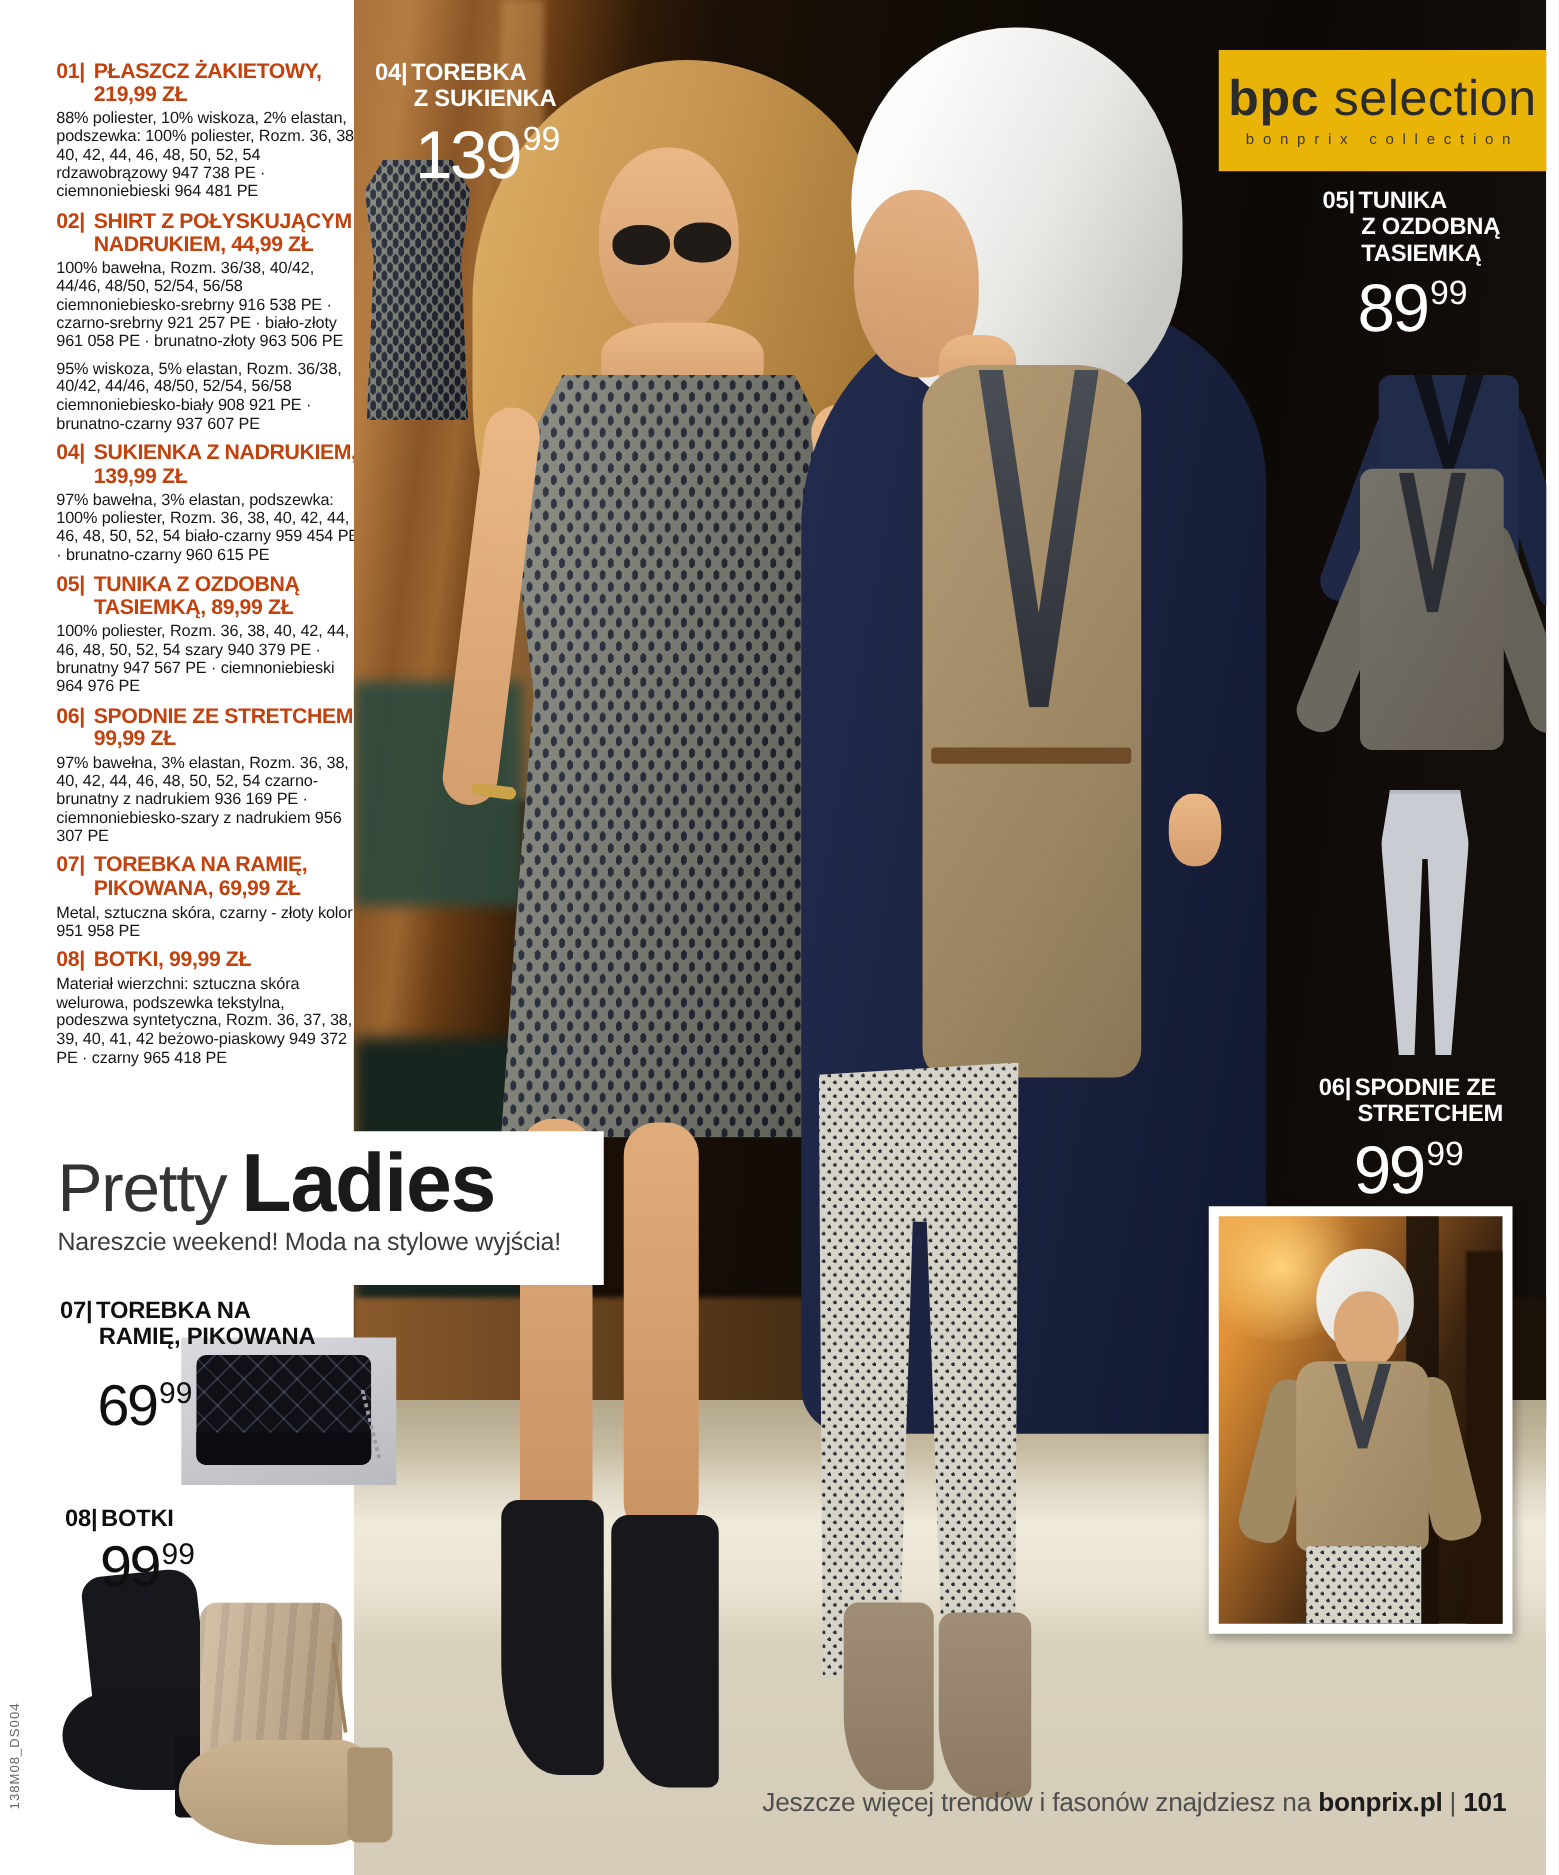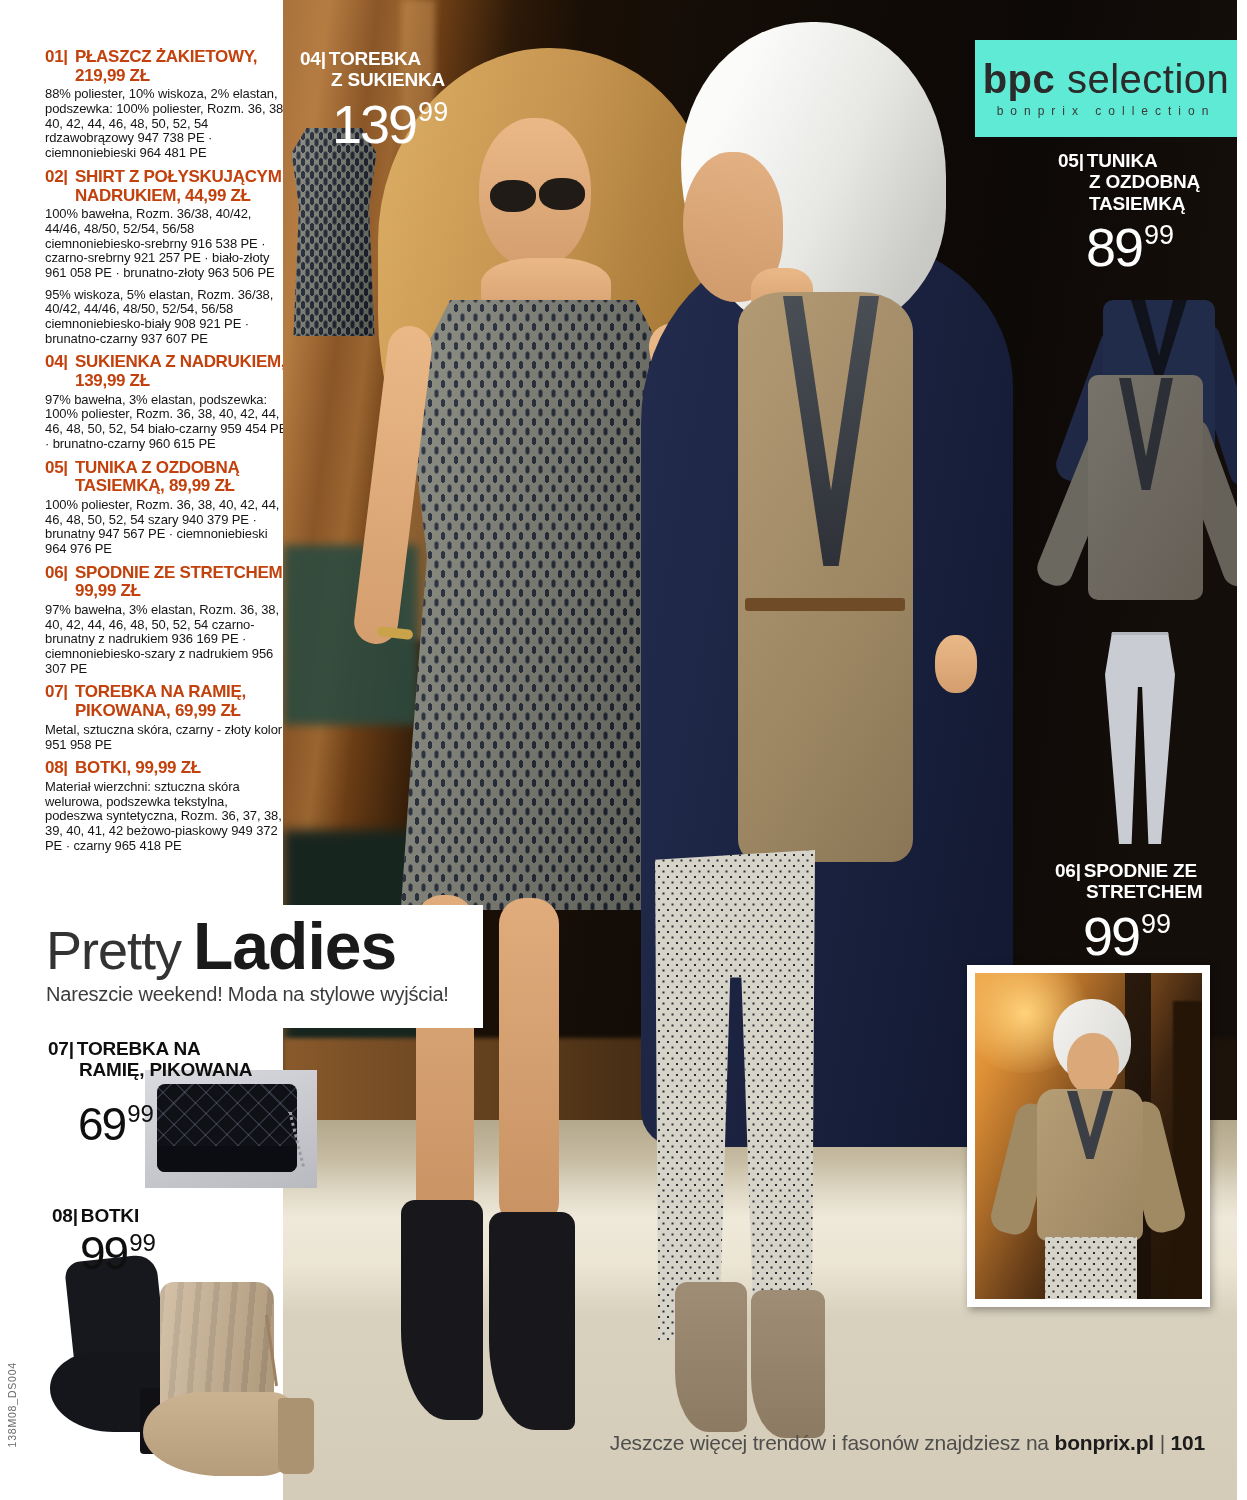--- a/index.html
+++ b/index.html
@@ -46,21 +46,21 @@
   .tag-line{display:flex;font-weight:700;font-size:19px;line-height:1.12;letter-spacing:-.2px;}
   .tag-num{flex:0 0 auto;margin-right:3px;}
   .tag-line.indent{padding-left:31px;}
   .price{font-size:54px;line-height:1;letter-spacing:-2px;font-weight:400;margin-top:6px;}
   .price .cents{font-size:27px;position:relative;top:-22px;letter-spacing:0;margin-left:2px;}
   .tag-dark{color:#0f0f0f;}
   .tag-dark .price{font-size:46px;margin-top:4px;}
   .tag-dark .price .cents{font-size:24px;top:-18px;}
 
   
-  .bpc{position:absolute;left:975px;top:40px;width:262px;height:97px;background:#5eead4;z-index:3;
+  .bpc{position:absolute;left:975px;top:40px;width:262px;height:97px;background:#eab308;z-index:3;
        display:flex;flex-direction:column;align-items:center;justify-content:center;}
   .bpc-main{font-size:40px;line-height:1;color:#2b2b2b;letter-spacing:.5px;}
   .bpc-main b{font-weight:700;}
   .bpc-sub{font-size:12px;letter-spacing:7px;color:#3a3a3a;margin-top:5px;}
 
   
   .heading{position:absolute;left:0;top:905px;width:483px;height:123px;background:#fff;z-index:5;
            padding:10px 0 0 46px;}
   .h-row{line-height:.95;white-space:nowrap;}
   .h-light{font-size:54px;font-weight:400;color:#333;letter-spacing:-1px;}

